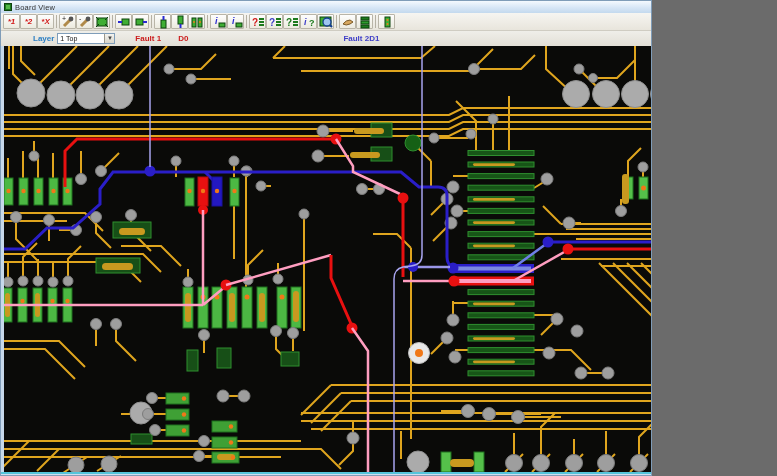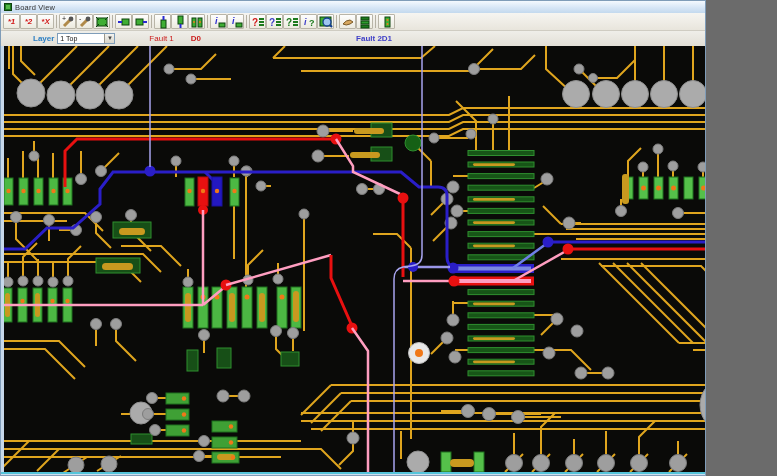--- a/index.html
+++ b/index.html
@@ -1,16 +1,16 @@
 <!DOCTYPE html>
 <html><head>
 <meta charset="utf-8">
 <style>
   html,body{margin:0;padding:0;background:#6b6b6b;}
-  .window{position:relative;width:706px;height:476px;overflow:hidden;
+  .window{position:relative;width:652px;height:476px;overflow:hidden;
     font-family:"Liberation Sans",sans-serif;background:#000;
     border:1px solid #7f9cb8;box-sizing:border-box;}
   
   .titlebar{position:absolute;left:0;top:0;width:777px;height:12px;
     background:linear-gradient(#f4f9fe,#d7e6f6 55%,#c3d9ee);
     border-bottom:1px solid #a9c3da;display:flex;align-items:center;}
   .title-icon{width:8px;height:8px;margin:0 3px 0 3px;background:#1d7a1d;
     border:1px solid #0c420c;box-sizing:border-box;position:relative;}
   .title-icon:after{content:"";position:absolute;left:1px;top:1px;width:4px;height:4px;background:#53b848;}
   .title-text{font-size:7.5px;color:#333;letter-spacing:.2px;}
@@ -29,21 +29,21 @@
   .tbtn .lab{font-size:8px;font-weight:bold;color:#d11a1a;font-style:italic;}
   .tsep{width:1px;height:13px;background:#b5b1a4;margin:0 2px;}
   
   .layerbar{position:absolute;left:0;top:30px;width:777px;height:15px;
     background:linear-gradient(#efeee9,#e2dfd6);display:flex;align-items:center;font-size:8px;}
   .layer-label{color:#2c7fc4;font-weight:bold;margin:0 3px 0 4px;padding-left:28px;}
   .layer-select{width:58px;height:11px;background:#fff;border:1px solid #7f9db9;
     display:flex;align-items:center;justify-content:space-between;font-size:7px;color:#111;box-sizing:border-box;padding-left:2px;}
   .dd-arrow{width:9px;height:9px;background:linear-gradient(#f4f3ef,#d8d5ca);border-left:1px solid #9a978c;
     font-size:6px;line-height:9px;text-align:center;color:#444;}
-  .fault1{color:#cc1d1d;font-weight:normal;margin-left:34px;text-align:right;}
+  .fault1{color:#cc1d1d;font-weight:bold;margin-left:20px;text-align:right;}
   .fault1v{color:#cc1d1d;font-weight:bold;margin-left:17px;}
   .fault2{color:#4040c8;font-weight:bold;margin-left:155px;}
   .fault2v{color:#4040c8;font-weight:bold;margin-left:0;}
   
   .board-frame{position:absolute;left:0;top:45px;width:777px;height:431px;background:#0a0a08;}
   .edge-left{position:absolute;left:0;top:0;width:3px;height:431px;background:#c6d8ea;}
   .edge-right{position:absolute;left:757px;top:0;width:20px;height:431px;background:#d6e4f2;border-left:1px solid #9fbcd8;}
   .edge-bottom{position:absolute;left:0;top:426px;width:777px;height:5px;background:#cbdef0;border-top:2px solid #54c4da;}
   svg text{font-family:"Liberation Sans",sans-serif;}
 </style>

